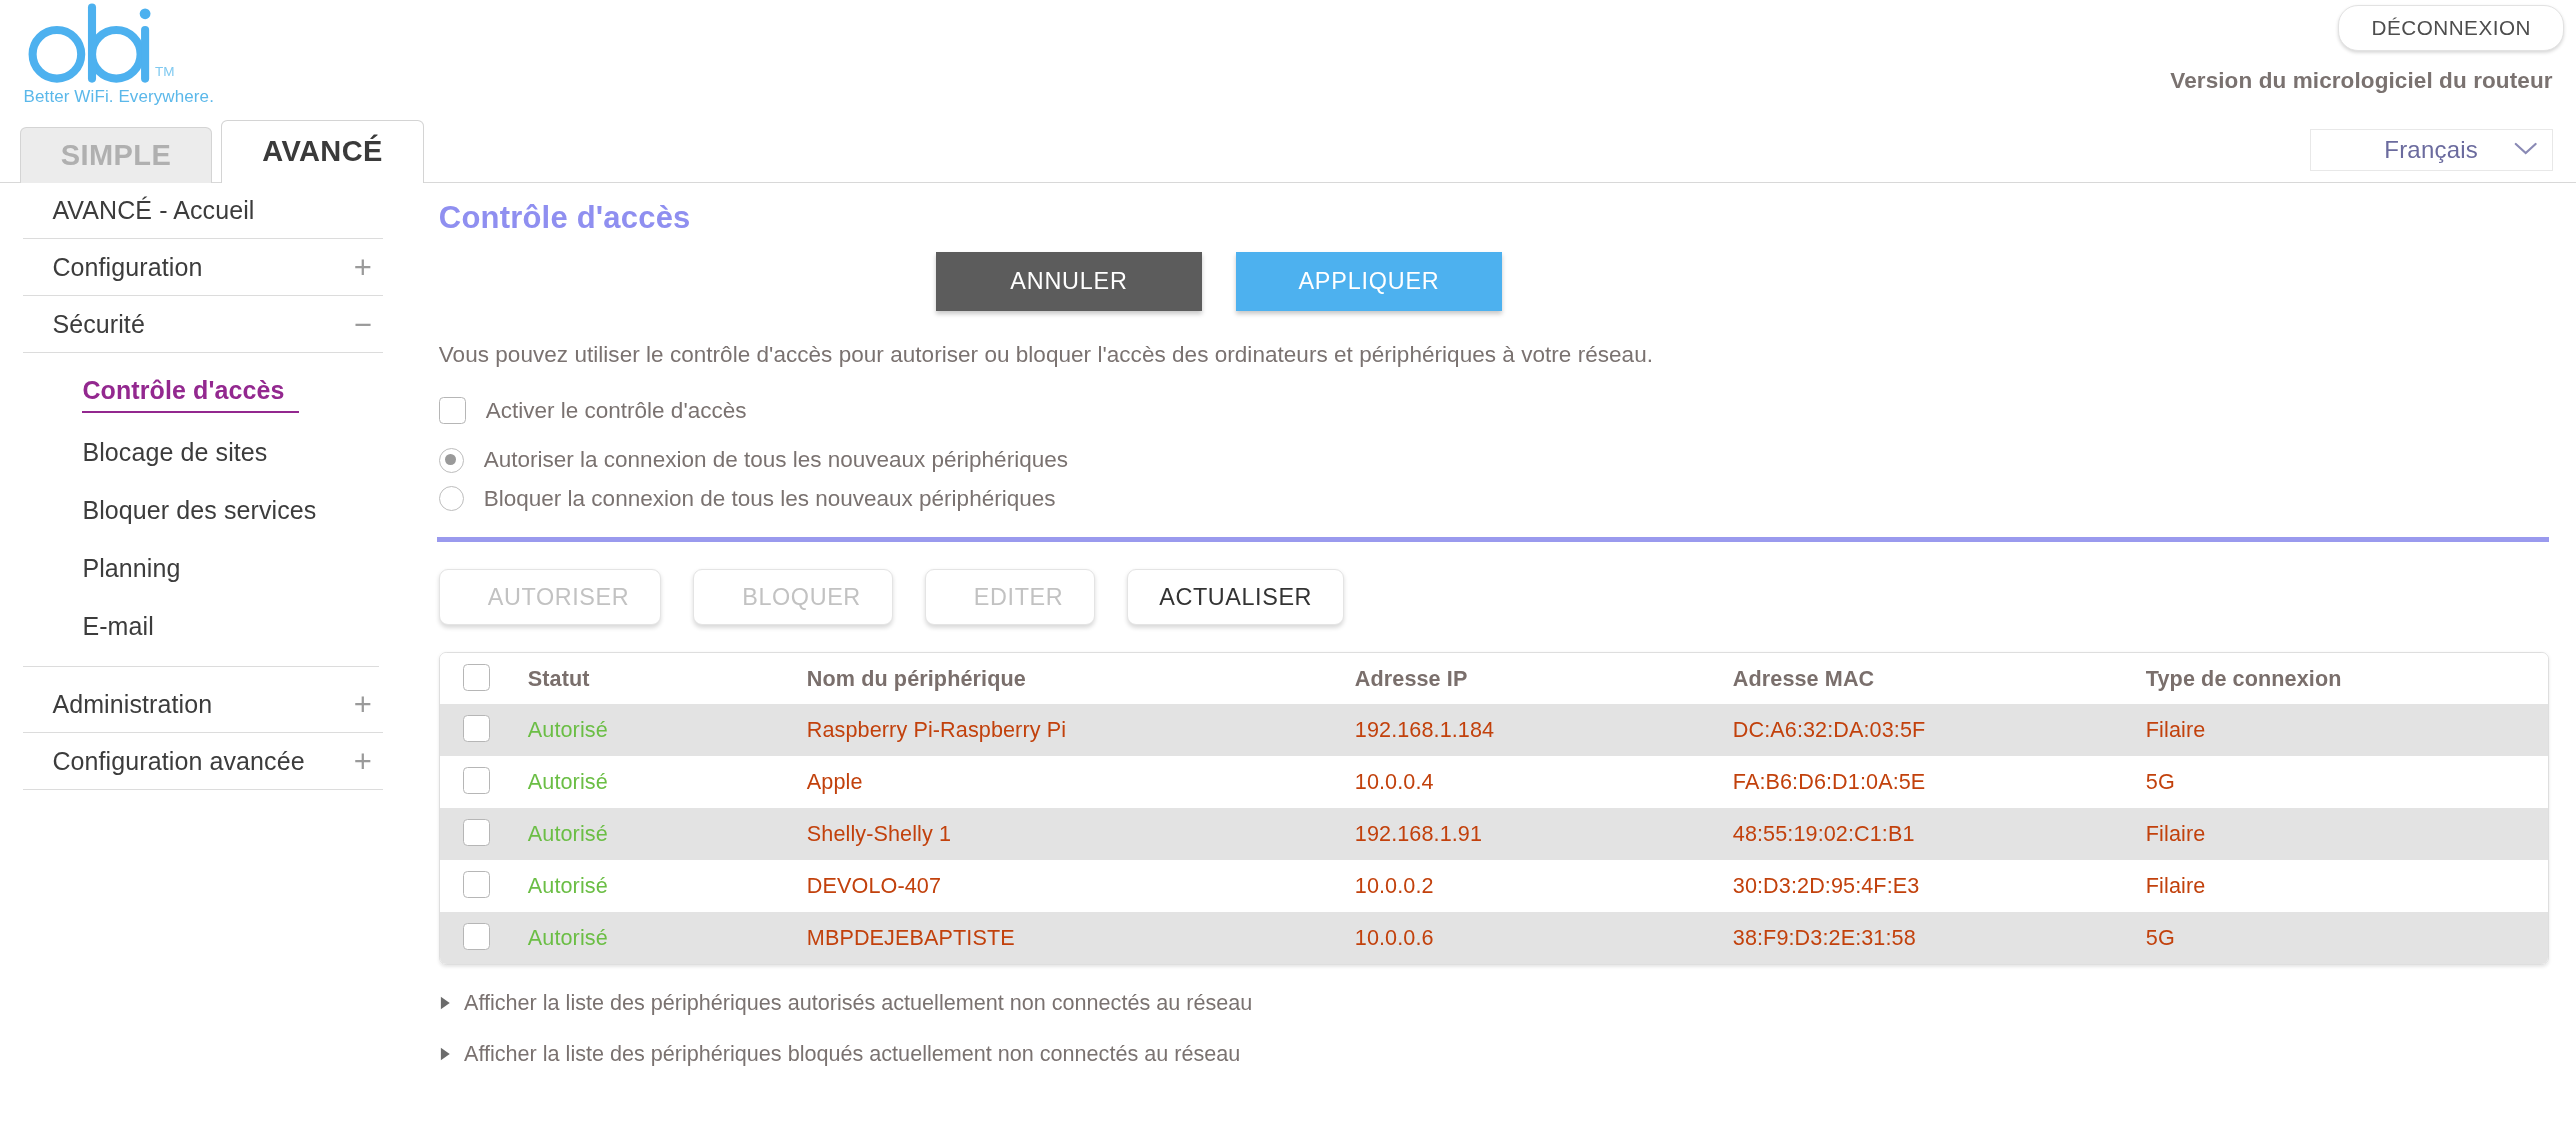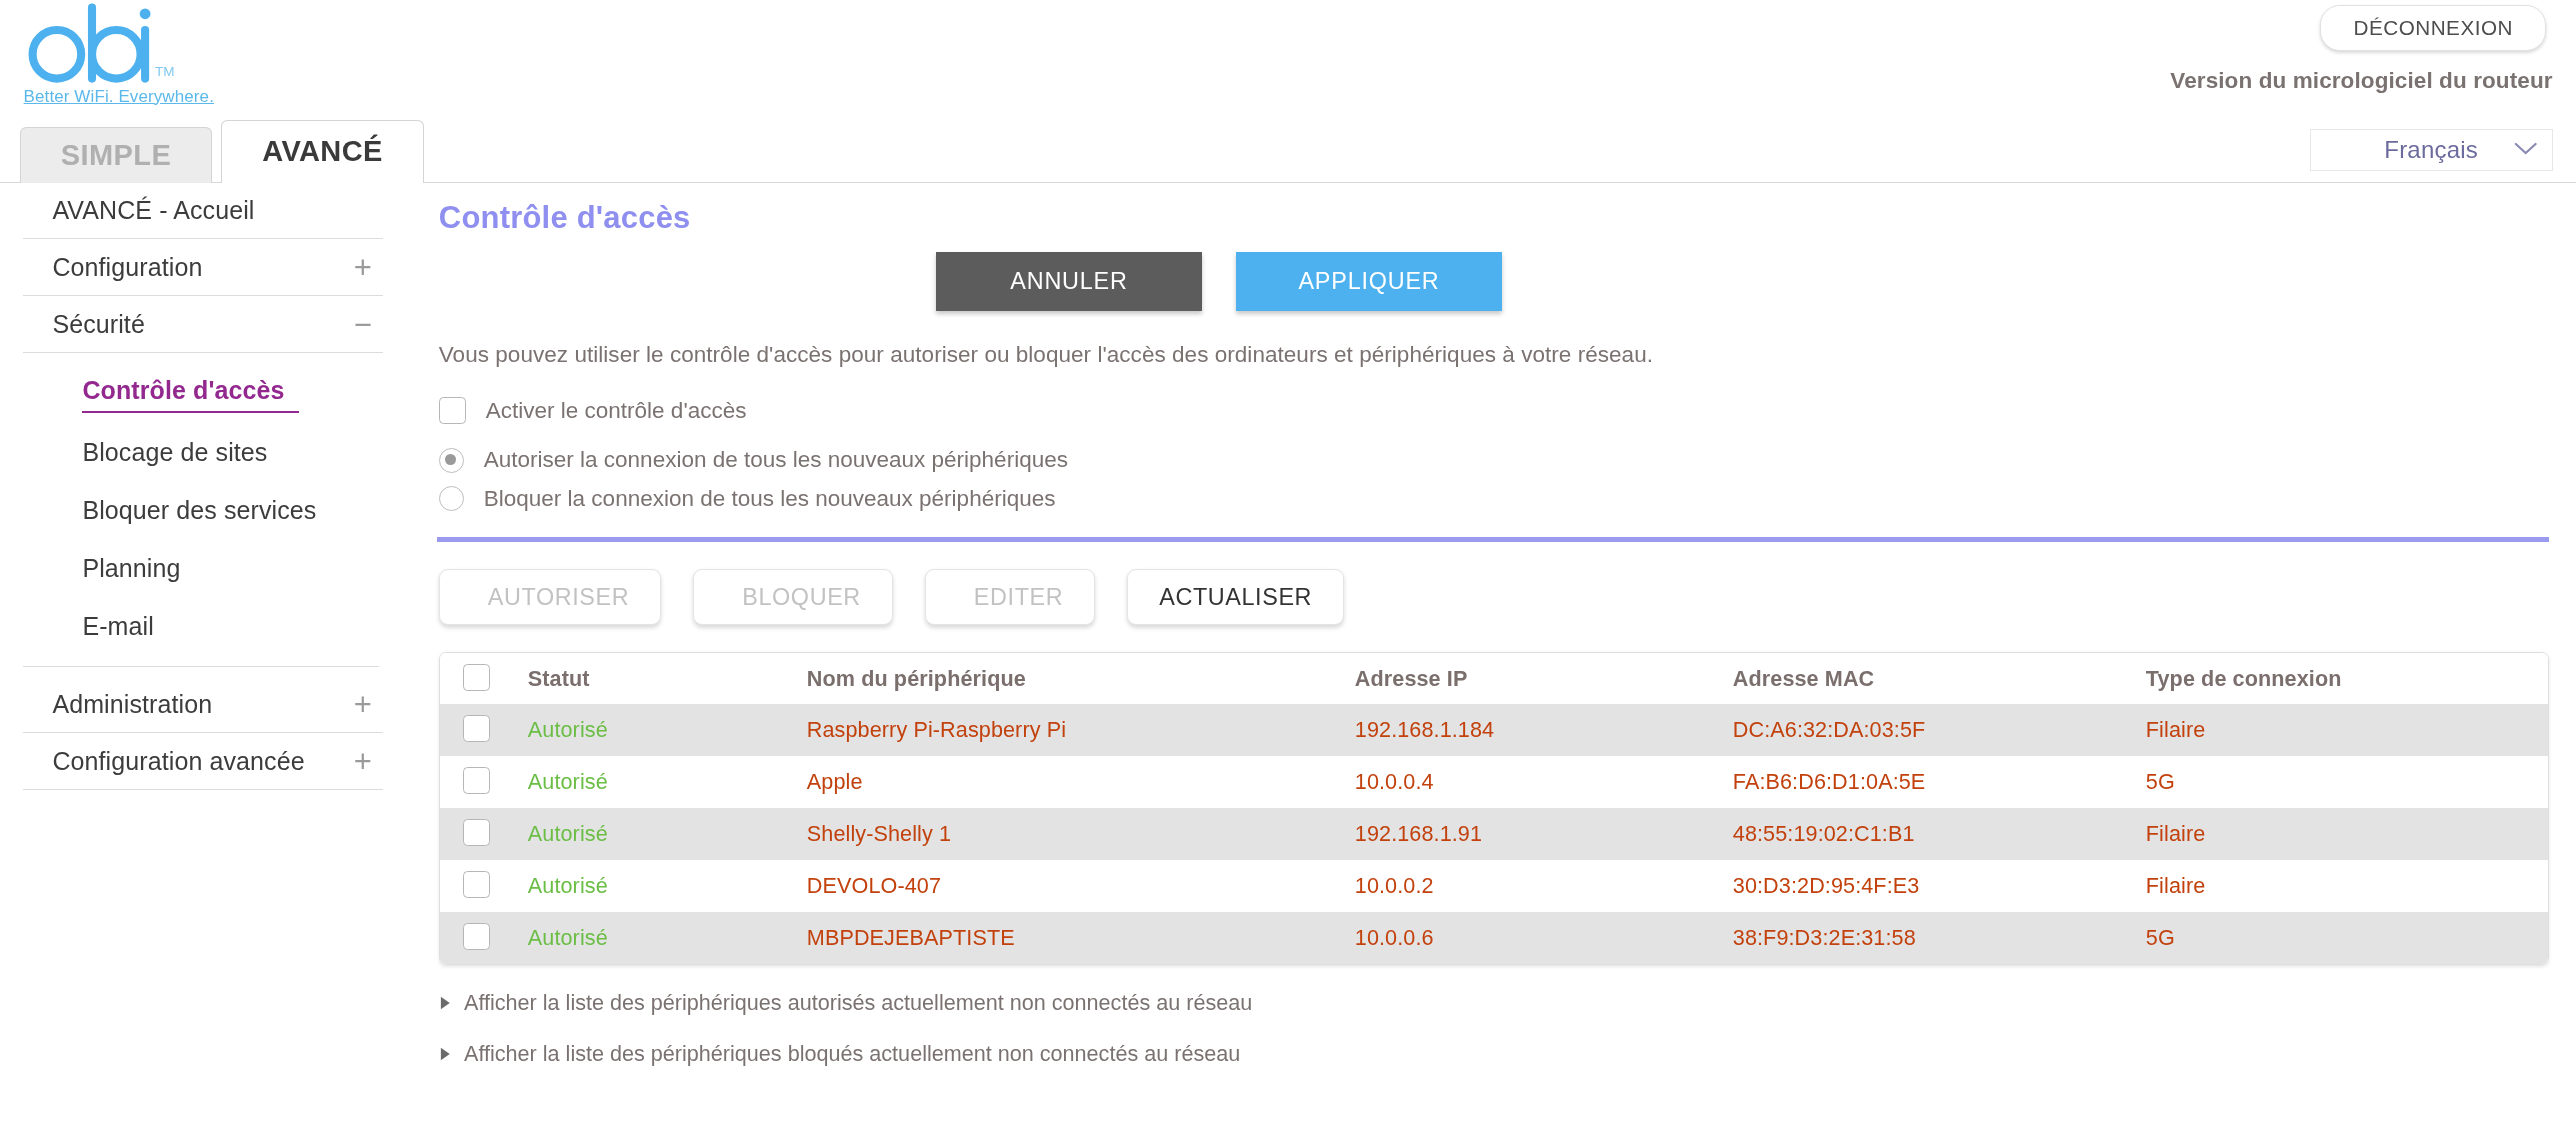--- a/index.html
+++ b/index.html
@@ -21,26 +21,25 @@
     left: 20px;
     top: 1.8px;
   }
   .logo-svg { display: block; }
   .logo-tagline {
     font-size: 17px;
     color: #5bb8ea;
     letter-spacing: 0.1px;
     margin-top: 1.8px;
     padding-left: 3.6px;
-    text-decoration: underline;
   }
 
   .logout-btn {
     position: absolute;
-    right: 30px;
+    right: 12px;
     top: 5.4px;
     background: #ffffff;
     border: 0.9px solid #e2e2e2;
     border-radius: 20px;
     padding: 10px 32px;
     font-size: 20.7px;
     color: #4d4d4d;
     letter-spacing: 0.5px;
     box-shadow: 0 1.8px 3.6px rgba(0,0,0,.16);
     cursor: pointer;

